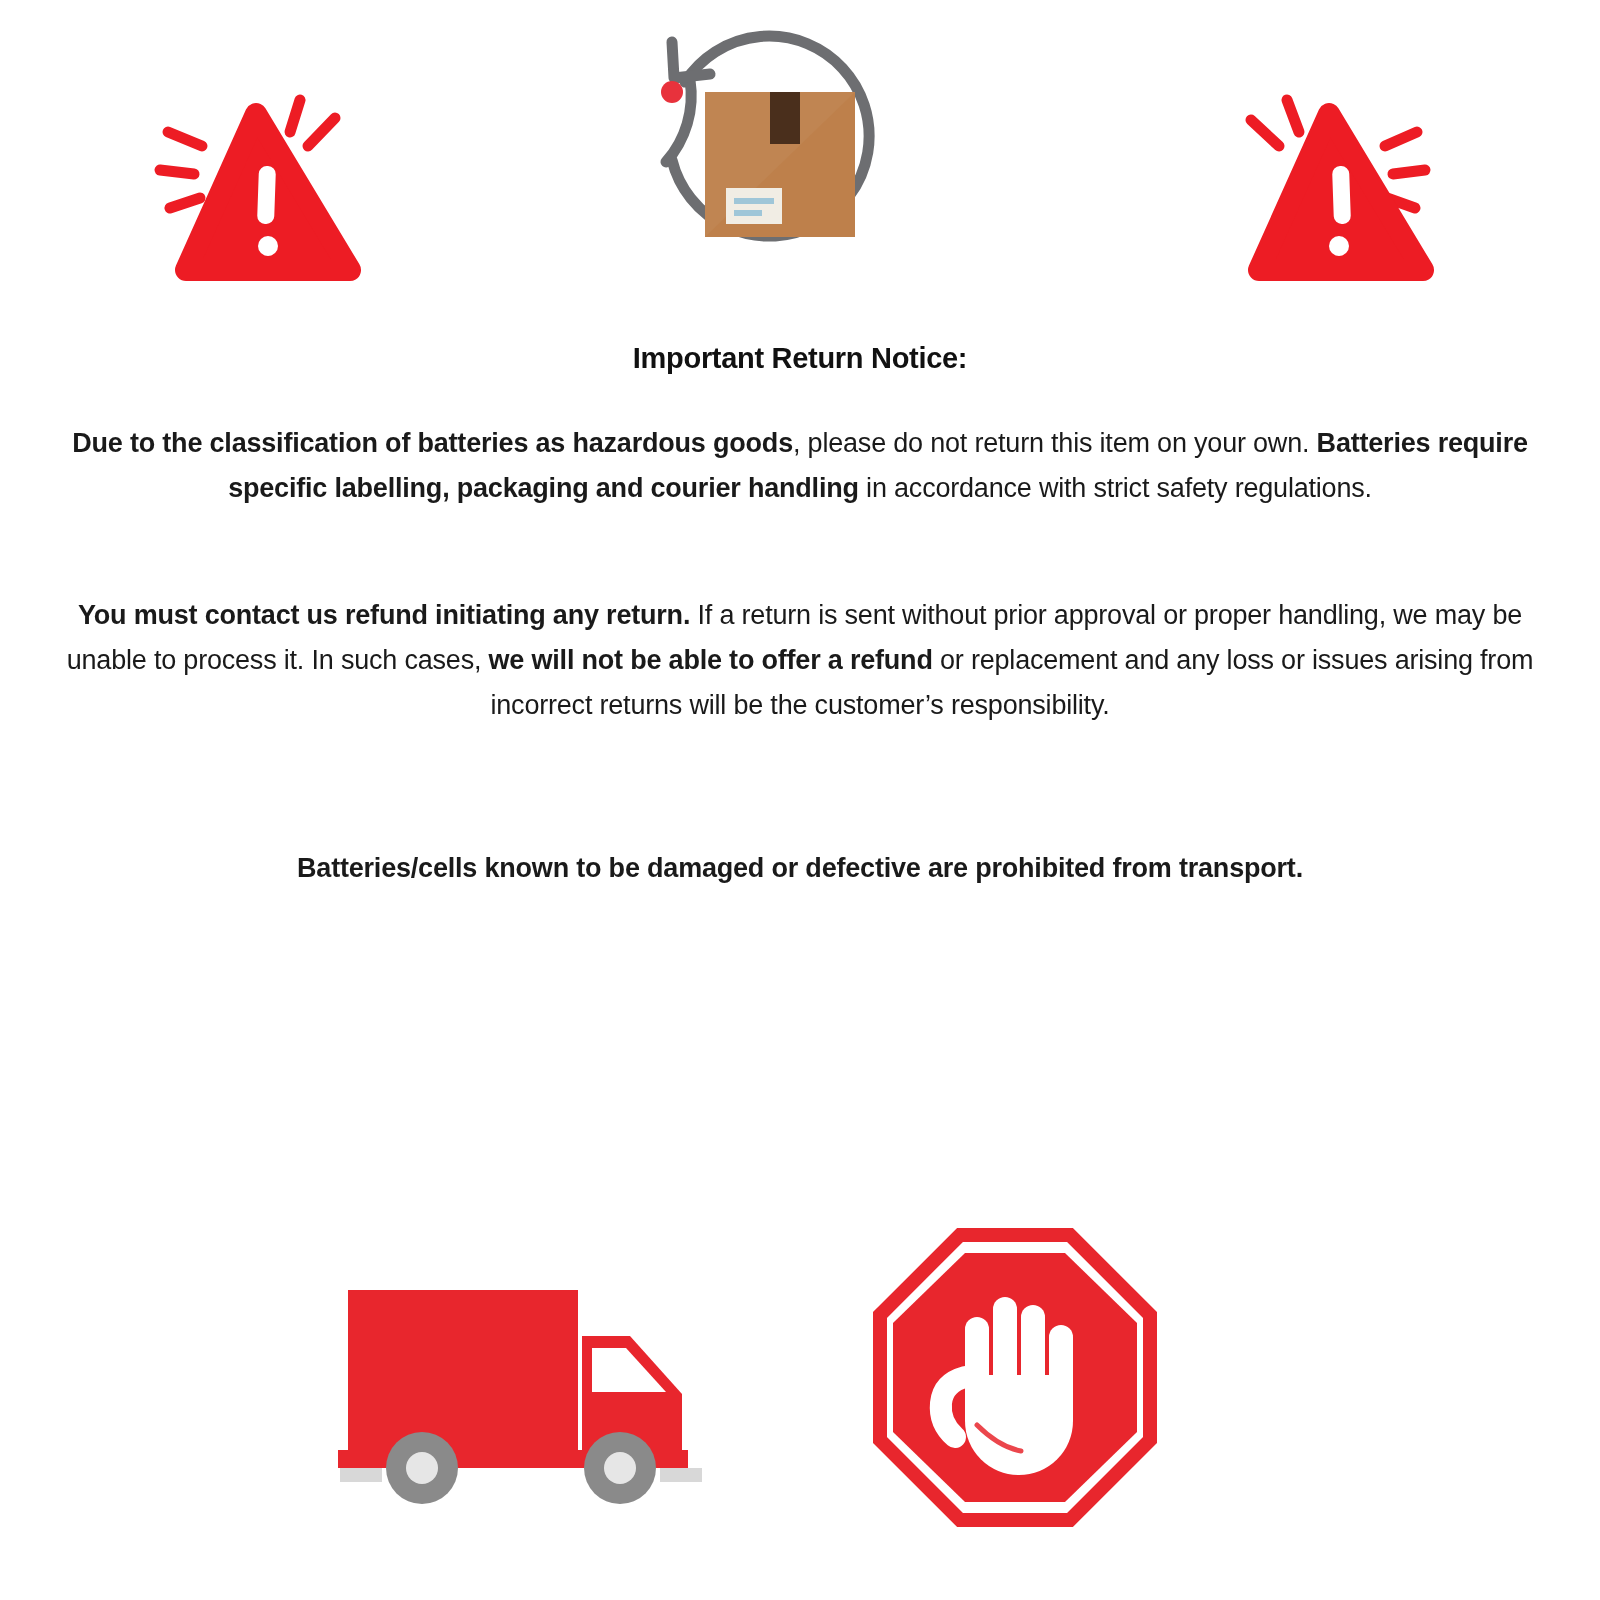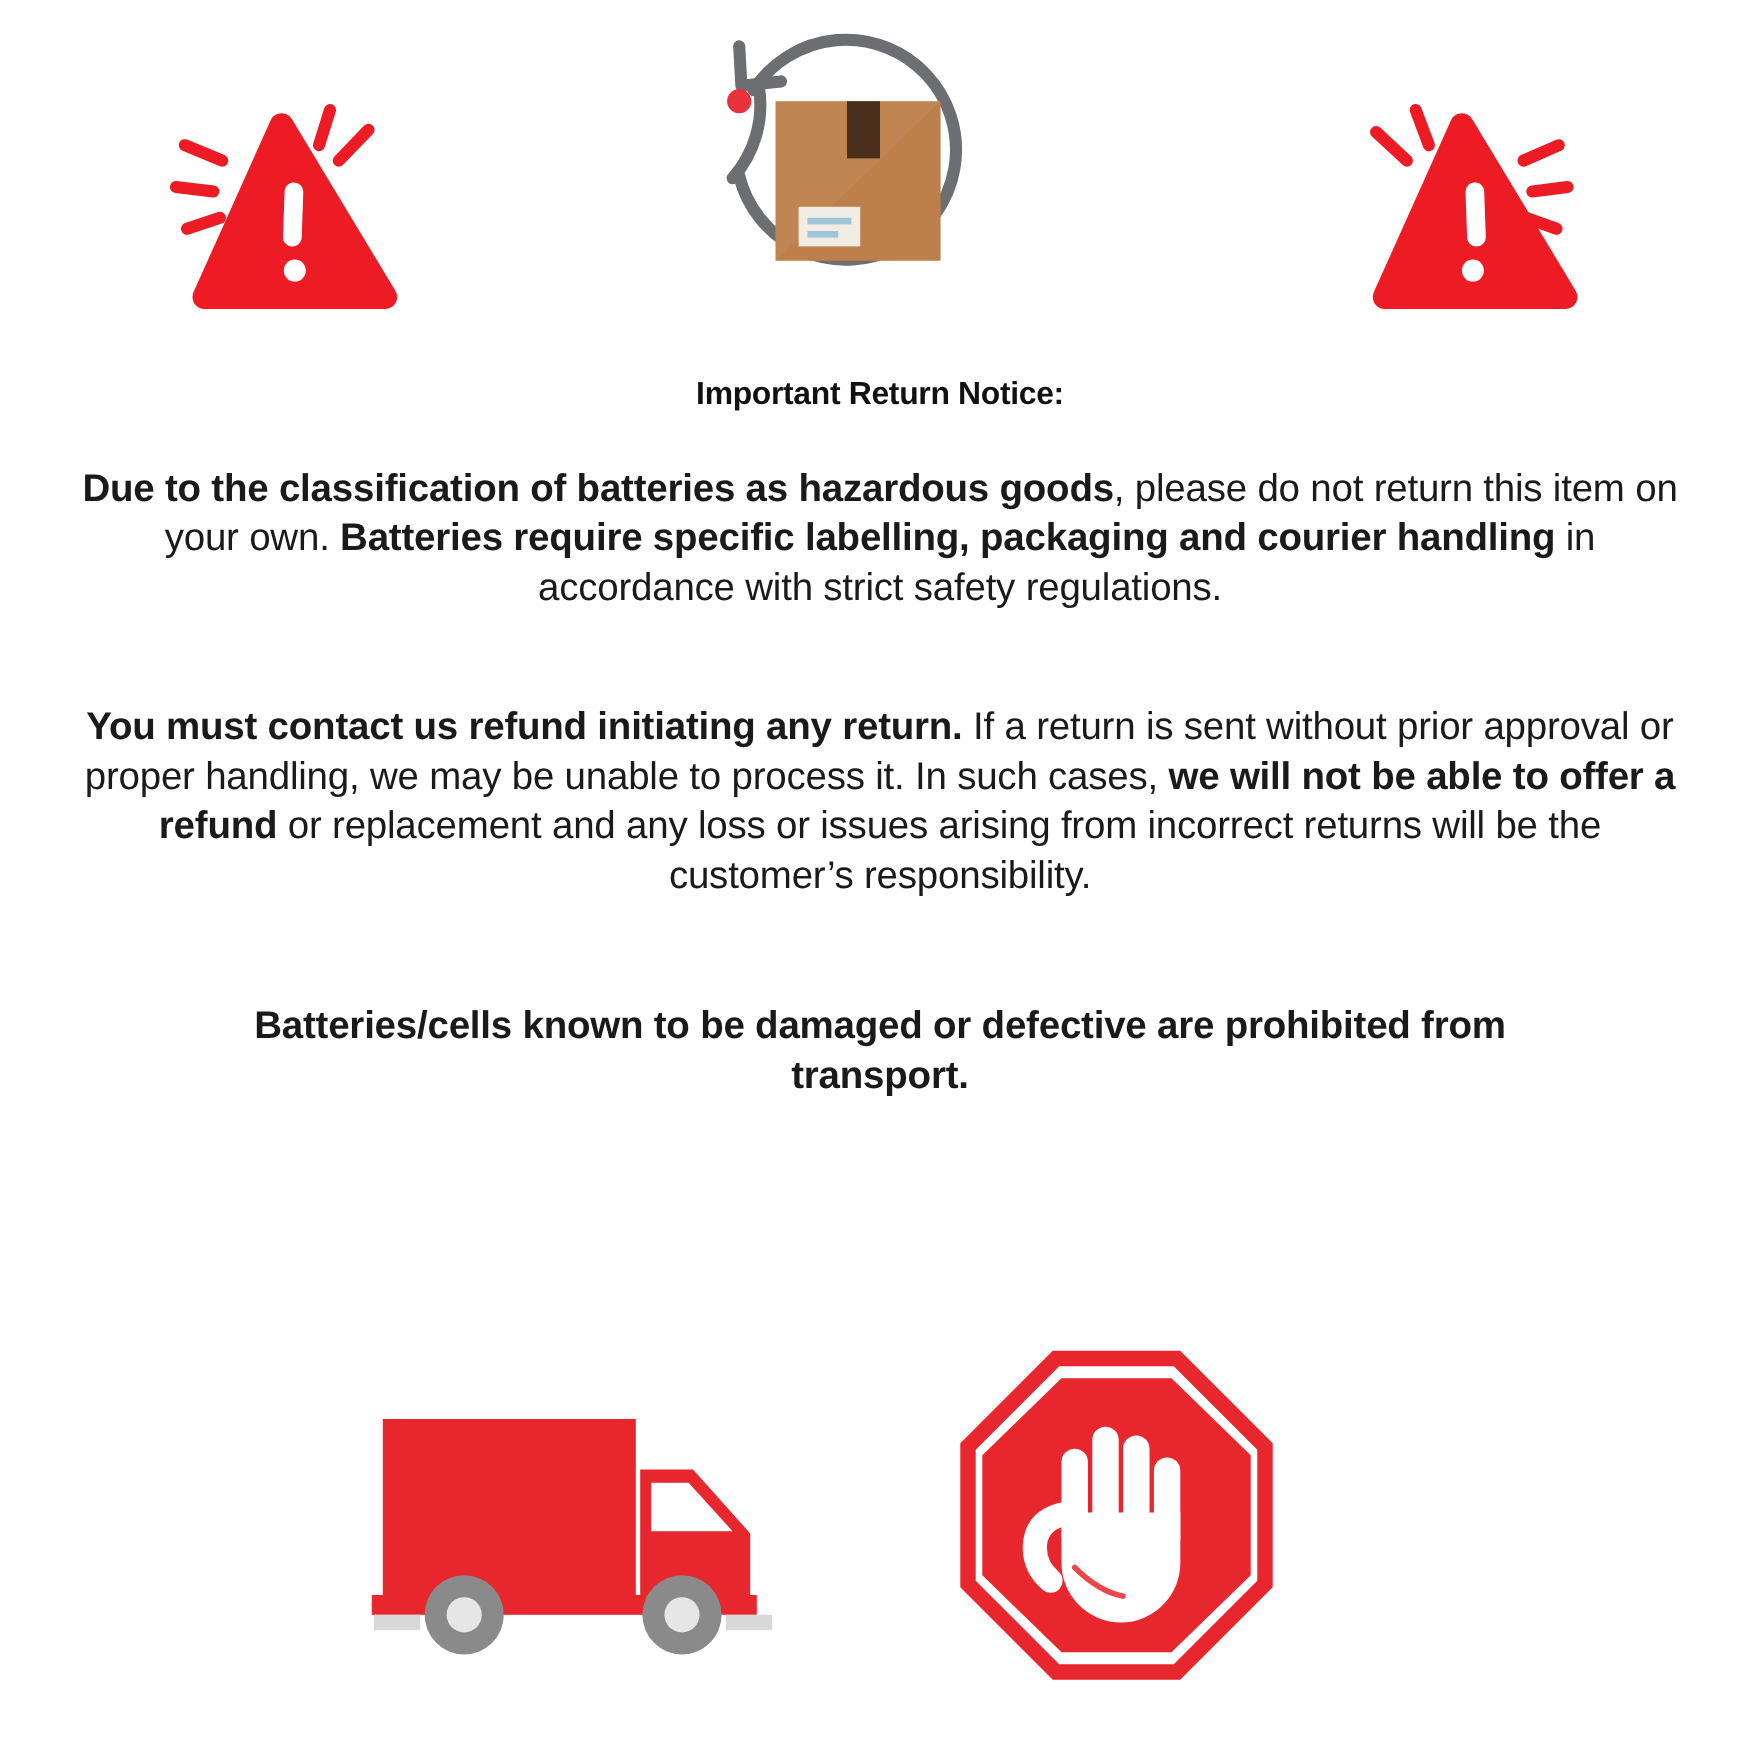--- a/index.html
+++ b/index.html
@@ -58,34 +58,35 @@
     color: #111111;
   }
 
   
   .body-wrap {
     padding: 0 62px;
     box-sizing: border-box;
   }
   p.para {
     text-align: center;
-    font-size: 35px;
+    font-size: 27px;
     line-height: 45px;
     margin: 0;
     color: #1a1a1a;
     letter-spacing: -0.2px;
   }
   p.para b { font-weight: bold; }
   .gap-1 { height: 46px; }
   .gap-2 { height: 82px; }
   .gap-3 { height: 92px; }
 
   .para-center-narrow {
     padding: 0 110px;
     box-sizing: border-box;
+    margin-top: 26px;
   }
   .para-thanks {
     padding: 0 145px;
     box-sizing: border-box;
   }
 
   
   .bottom-icons {
     position: absolute;
     left: 0;

